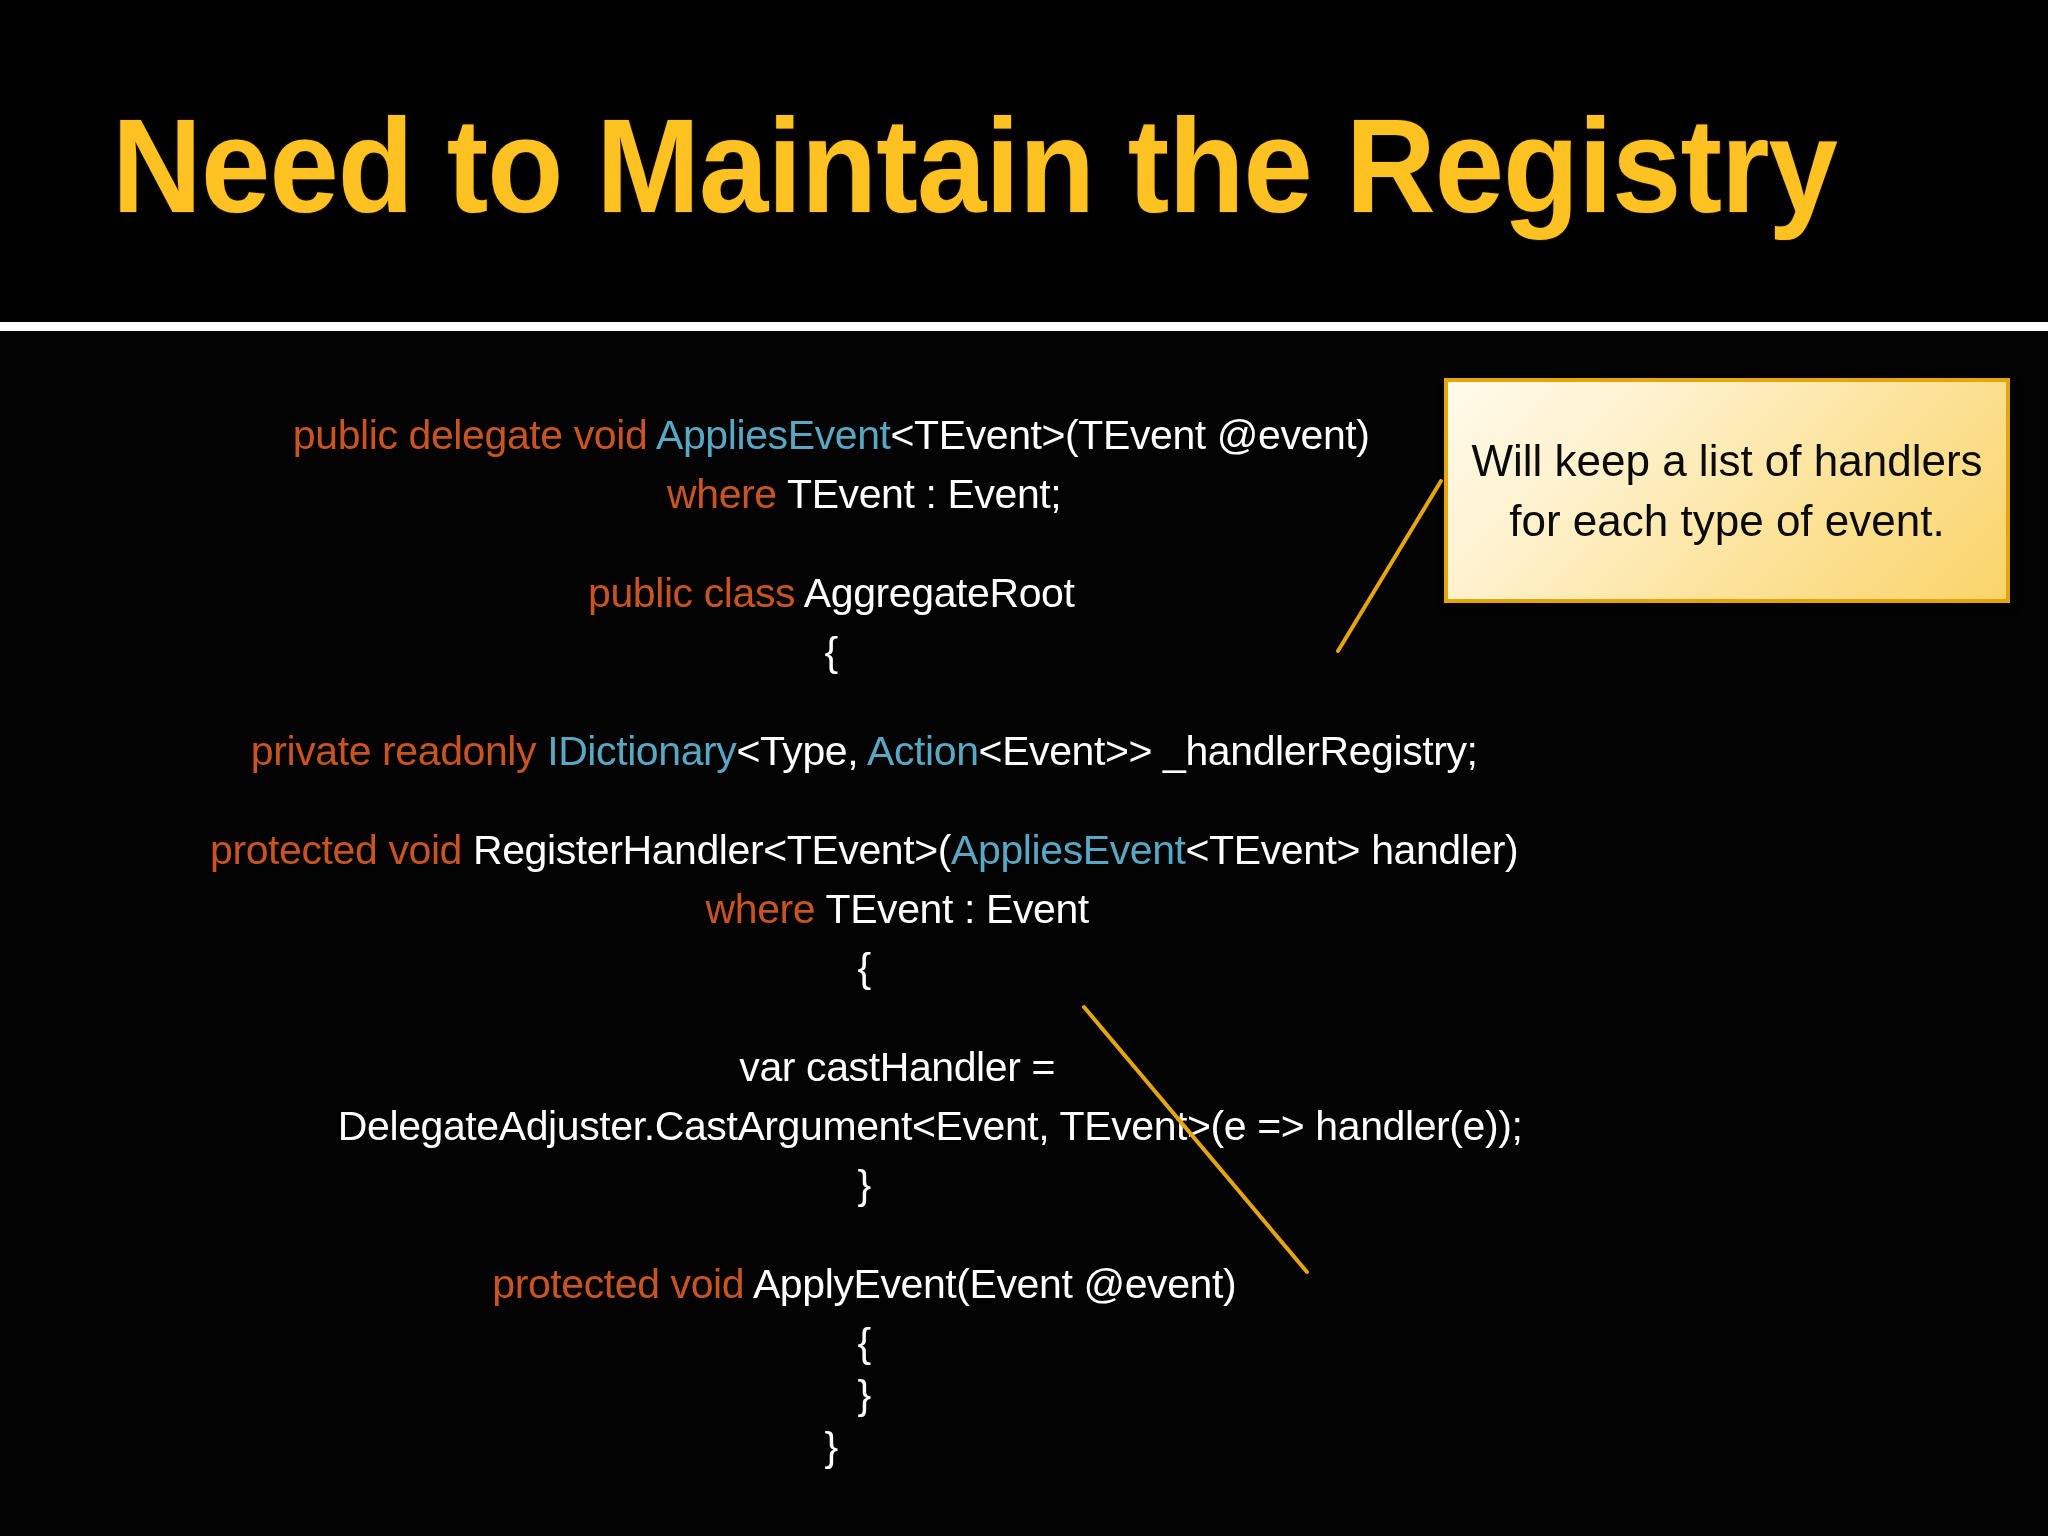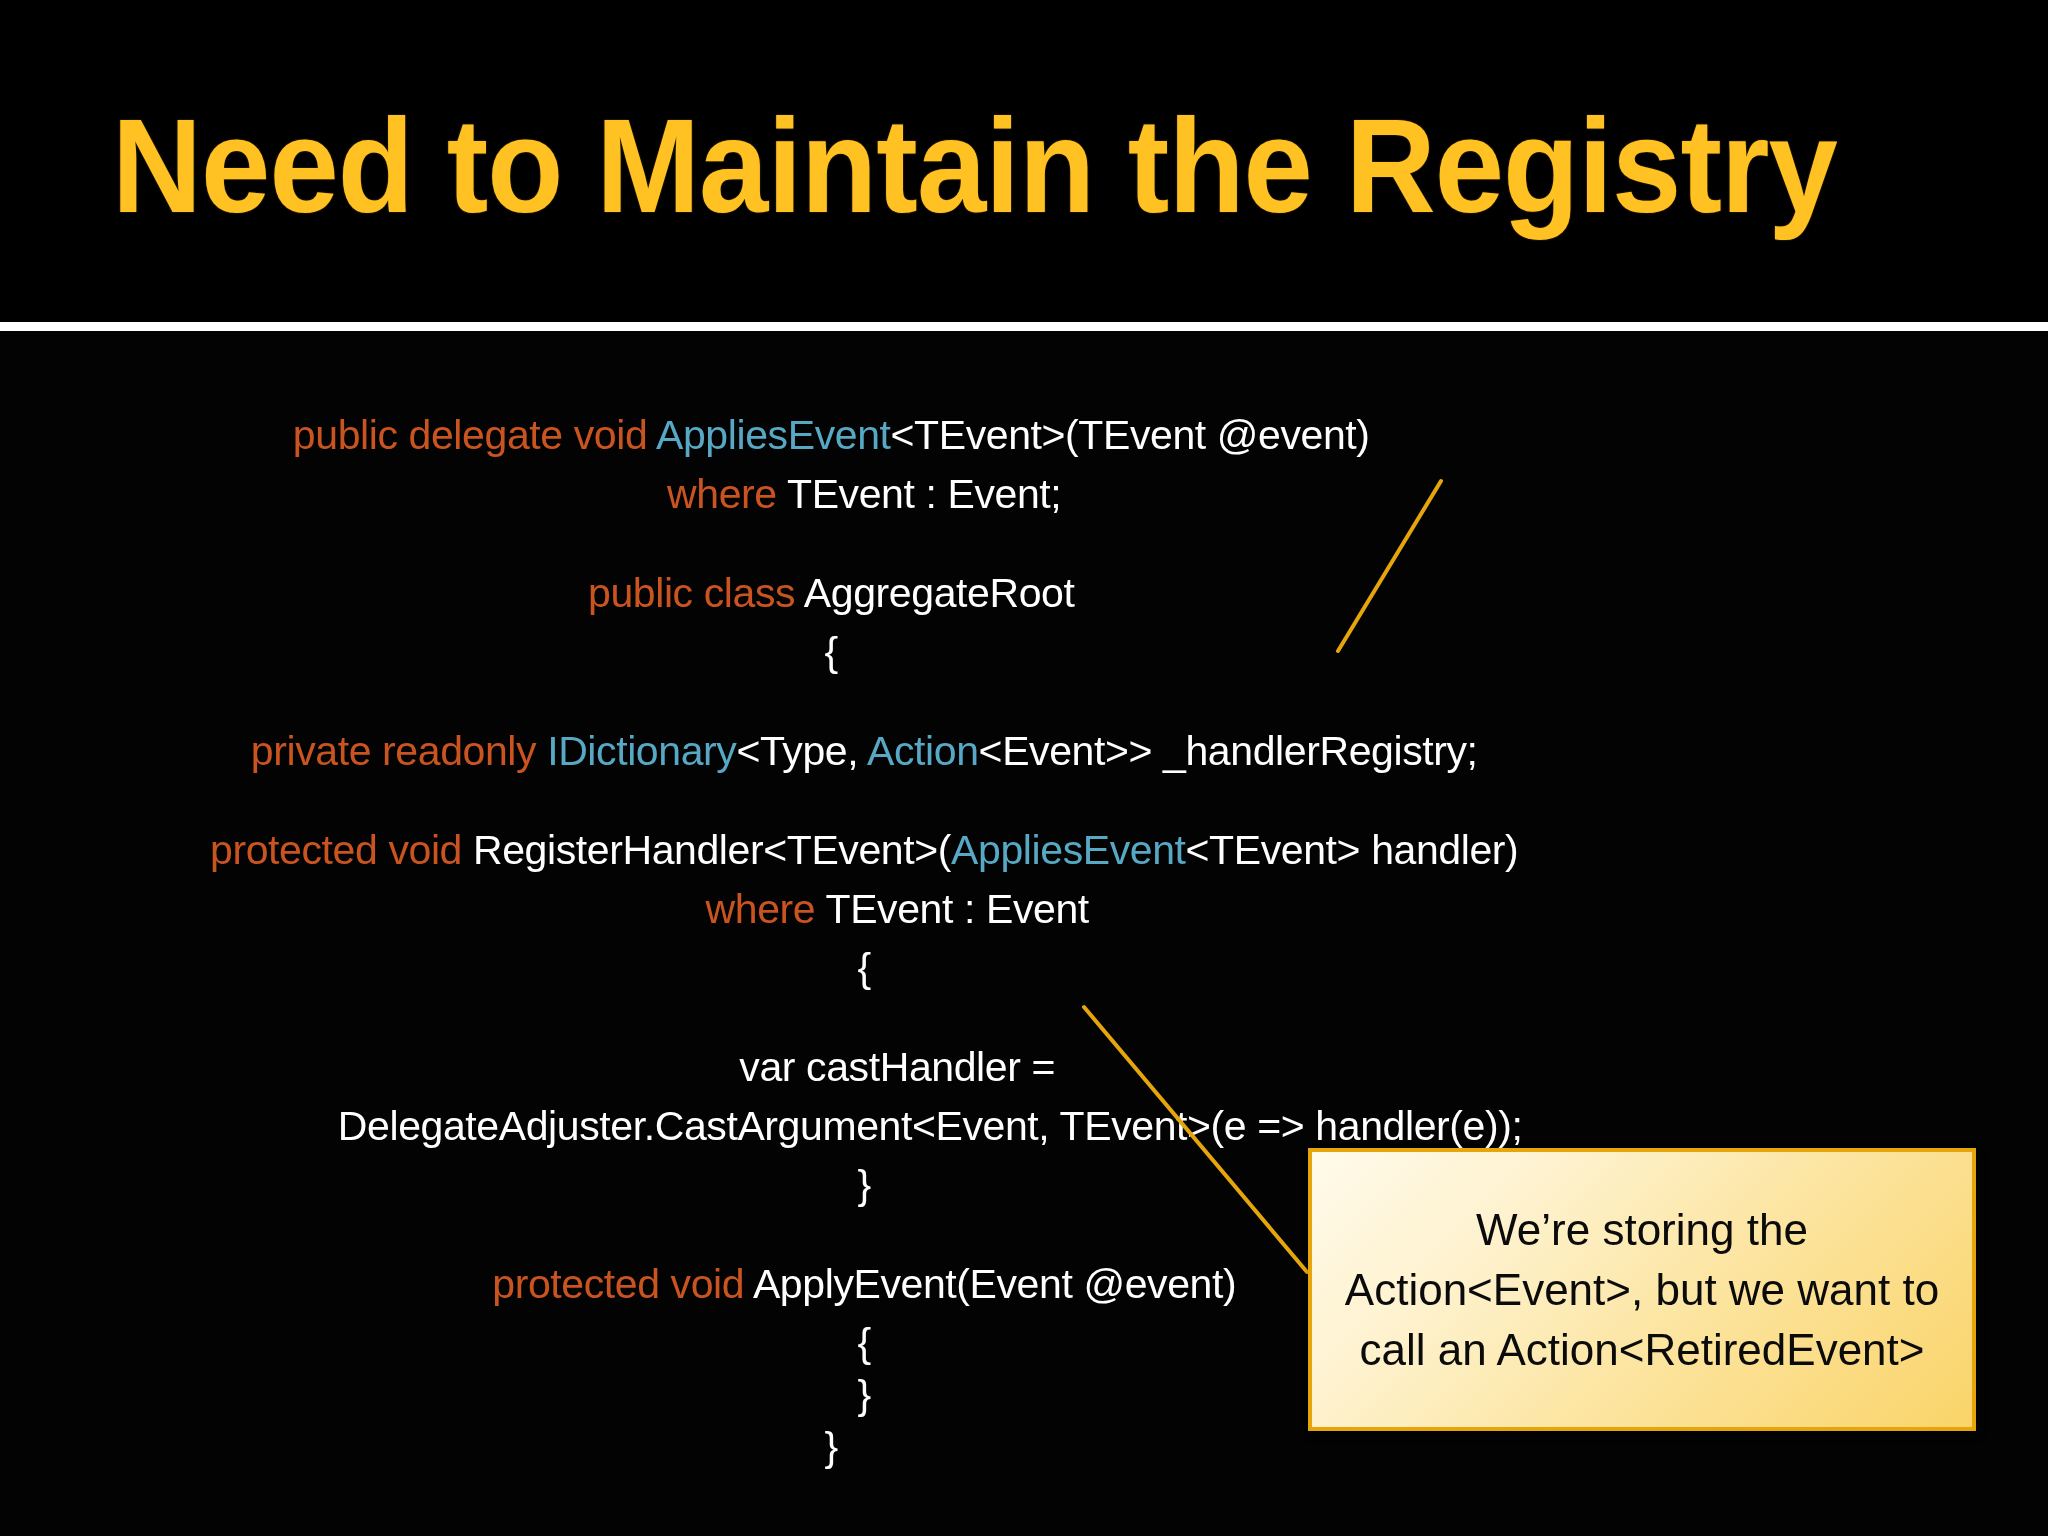--- a/index.html
+++ b/index.html
@@ -123,18 +123,18 @@
 
   <div id="code-area">
     <div id="code-block"><div class="code-line"><span class="kw">public </span><span class="kw">delegate </span><span class="kw">void </span><span class="typ">AppliesEvent</span><span class="idn">&lt;TEvent&gt;(TEvent @event)</span></div><div class="code-line"><span>      </span><span class="kw">where </span><span class="idn">TEvent : </span><span class="gld">Event</span><span class="idn">;</span></div><div class="code-line blank"></div><div class="code-line"><span class="kw">public </span><span class="kw">class </span><span class="gld">AggregateRoot</span></div><div class="code-line"><span class="idn">{</span></div><div class="code-line blank"></div><div class="code-line"><span>      </span><span class="kw">private </span><span class="kw">readonly </span><span class="typ">IDictionary</span><span class="idn">&lt;</span><span class="gld">Type</span><span class="idn">, </span><span class="typ">Action</span><span class="idn">&lt;</span><span class="gld">Event</span><span class="idn">&gt;&gt; _handlerRegistry;</span></div><div class="code-line blank"></div><div class="code-line"><span>      </span><span class="kw">protected </span><span class="kw">void </span><span class="idn">RegisterHandler&lt;TEvent&gt;(</span><span class="typ">AppliesEvent</span><span class="idn">&lt;TEvent&gt; handler)</span></div><div class="code-line"><span>            </span><span class="kw">where </span><span class="idn">TEvent : </span><span class="gld">Event</span></div><div class="code-line"><span>      </span><span class="idn">{</span></div><div class="code-line blank"></div><div class="code-line"><span>            </span><span class="gld">var </span><span class="idn">castHandler =</span></div><div class="code-line"><span>                  </span><span class="idn">DelegateAdjuster.CastArgument&lt;</span><span class="gld">Event</span><span class="idn">, TEvent&gt;(e =&gt; handler(e));</span></div><div class="code-line"><span>      </span><span class="idn">}</span></div><div class="code-line blank"></div><div class="code-line"><span>      </span><span class="kw">protected </span><span class="kw">void </span><span class="idn">ApplyEvent(</span><span class="gld">Event</span><span class="idn"> @event)</span></div><div class="code-line tight"><span>      </span><span class="idn">{</span></div><div class="code-line tight"><span>      </span><span class="idn">}</span></div><div class="code-line"><span class="idn">}</span></div></div>
   </div>
 
   <svg id="leaders" viewBox="0 0 2048 1536" width="2048" height="1536">
       <line x1="1338" y1="651" x2="1441" y2="481" stroke="#E5A50B" stroke-width="4" stroke-linecap="round"></line>
       <line x1="1084" y1="1007" x2="1307" y2="1272" stroke="#E5A50B" stroke-width="4" stroke-linecap="round"></line>
     </svg>
 
+  <div class="callout" id="callout-registry">
+    <span class="txt">Will keep a list of handlers for each type of event.</span>
+  </div>
 
-  <div class="callout" id="callout-action">
-    <span class="txt">We’re storing the Action&lt;Event&gt;, but we want to call an Action&lt;RetiredEvent&gt;</span>
-  </div>
 
 </div>
 
 </body></html>

